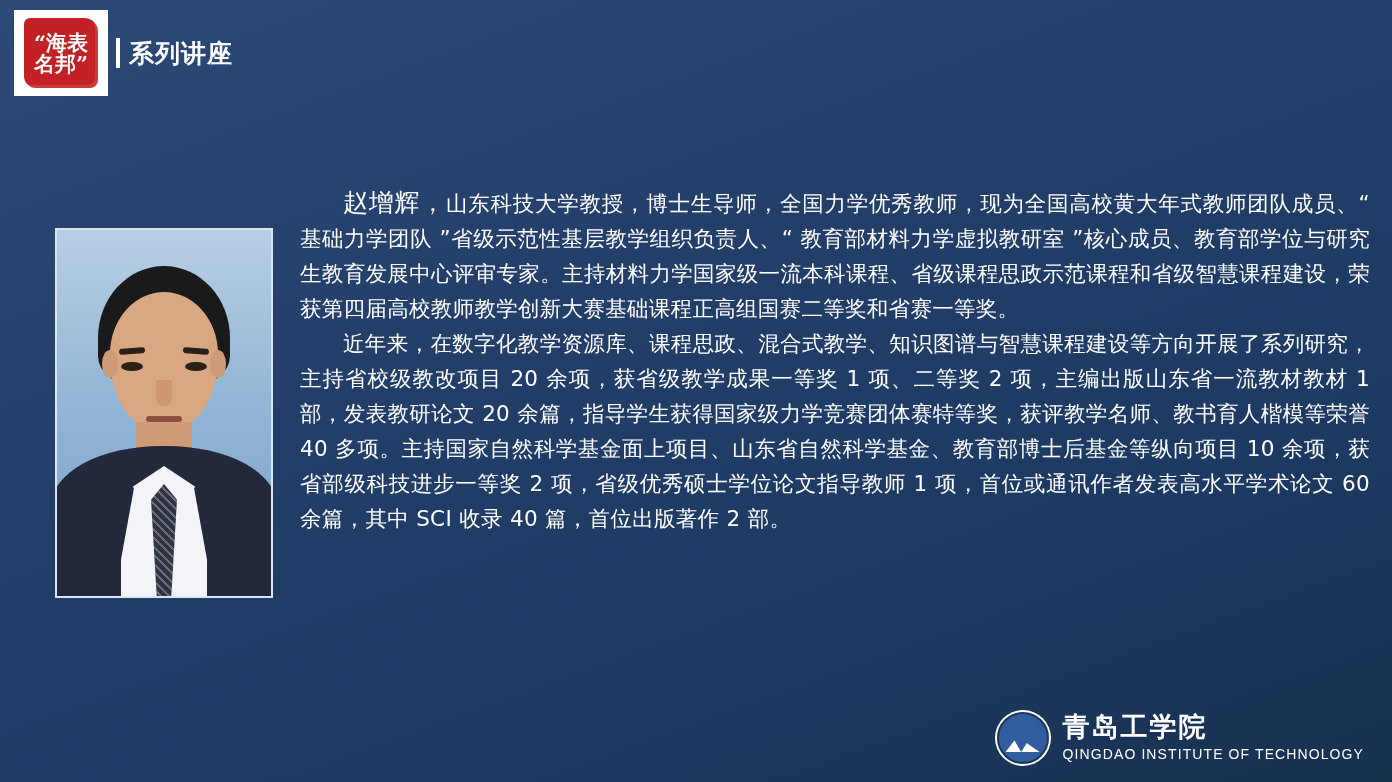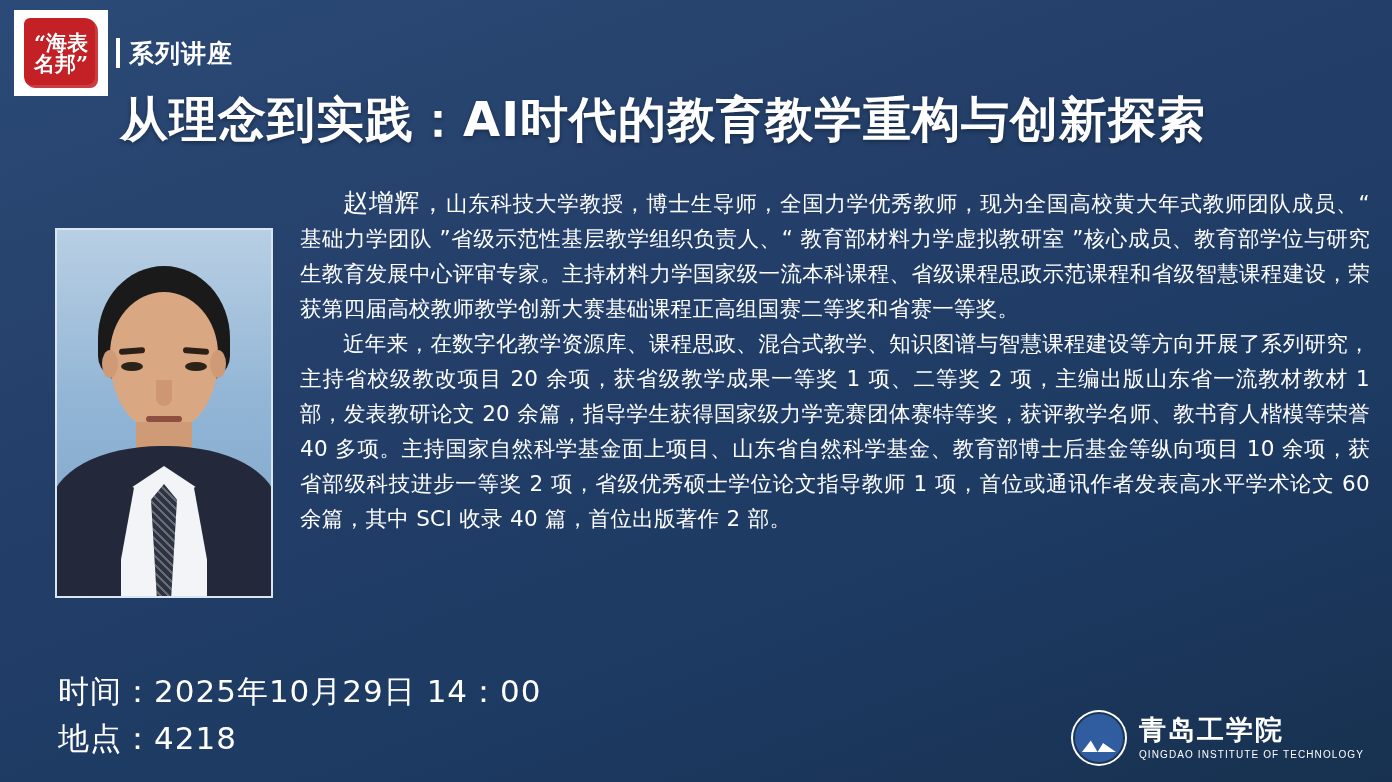--- a/index.html
+++ b/index.html
@@ -276,21 +276,21 @@
     flex-direction: column;
     line-height: 1.1;
   }
   #institute .cn {
     font-size: 27px;
     font-weight: bold;
     letter-spacing: 2px;
     font-family: Liberation Serif, serif;
   }
   #institute .en {
-    font-size: 10px;
+    font-size: 14px;
     letter-spacing: 1.1px;
     font-family: "Liberation Sans", sans-serif;
     margin-top: 4px;
   }
 </style>
 </head>
 <body>
 
 <div id="poster">
 
@@ -299,21 +299,20 @@
       <div class="seal-red"></div>
       <div class="seal-text">
         <span>“海表</span>
         <span>名邦”</span>
       </div>
     </div>
     <div id="brand-divider"></div>
     <div id="series-label">系列讲座</div>
   </div>
 
-  <div id="title">从理念到实践：AI时代的教育教学重构与创新探索</div>
 
   <div id="portrait">
     <div class="hair"></div>
     <div class="face"></div>
     <div class="ear-l"></div>
     <div class="ear-r"></div>
     <div class="brow-l"></div>
     <div class="brow-r"></div>
     <div class="eye-l"></div>
     <div class="eye-r"></div>
@@ -325,24 +324,20 @@
     <div class="lapel-l"></div>
     <div class="lapel-r"></div>
     <div class="tie"></div>
   </div>
 
   <div id="bio">
     <p><span class="speaker-name">赵增辉，</span><span>山东科技大学教授，博士生导师，全国力学优秀教师，现为全国高校黄大年式教师团队成员、“ 基础力学团队 ”省级示范性基层教学组织负责人、“ 教育部材料力学虚拟教研室 ”核心成员、教育部学位与研究生教育发展中心评审专家。主持材料力学国家级一流本科课程、省级课程思政示范课程和省级智慧课程建设，荣获第四届高校教师教学创新大赛基础课程正高组国赛二等奖和省赛一等奖。</span></p>
     <p>近年来，在数字化教学资源库、课程思政、混合式教学、知识图谱与智慧课程建设等方向开展了系列研究，主持省校级教改项目 20 余项，获省级教学成果一等奖 1 项、二等奖 2 项，主编出版山东省一流教材教材 1 部，发表教研论文 20 余篇，指导学生获得国家级力学竞赛团体赛特等奖，获评教学名师、教书育人楷模等荣誉 40 多项。主持国家自然科学基金面上项目、山东省自然科学基金、教育部博士后基金等纵向项目 10 余项，获省部级科技进步一等奖 2 项，省级优秀硕士学位论文指导教师 1 项，首位或通讯作者发表高水平学术论文 60 余篇，其中 SCI 收录 40 篇，首位出版著作 2 部。</p>
   </div>
 
-  <div id="footer">
-    <div>时间：2025年10月29日  14：00</div>
-    <div>地点：4218</div>
-  </div>
 
   <div id="institute">
     <div class="emblem">
       <div class="inner">
         <div class="mountain"></div>
       </div>
     </div>
     <div class="names">
       <div class="cn">青岛工学院</div>
       <div class="en">QINGDAO INSTITUTE OF TECHNOLOGY</div>

